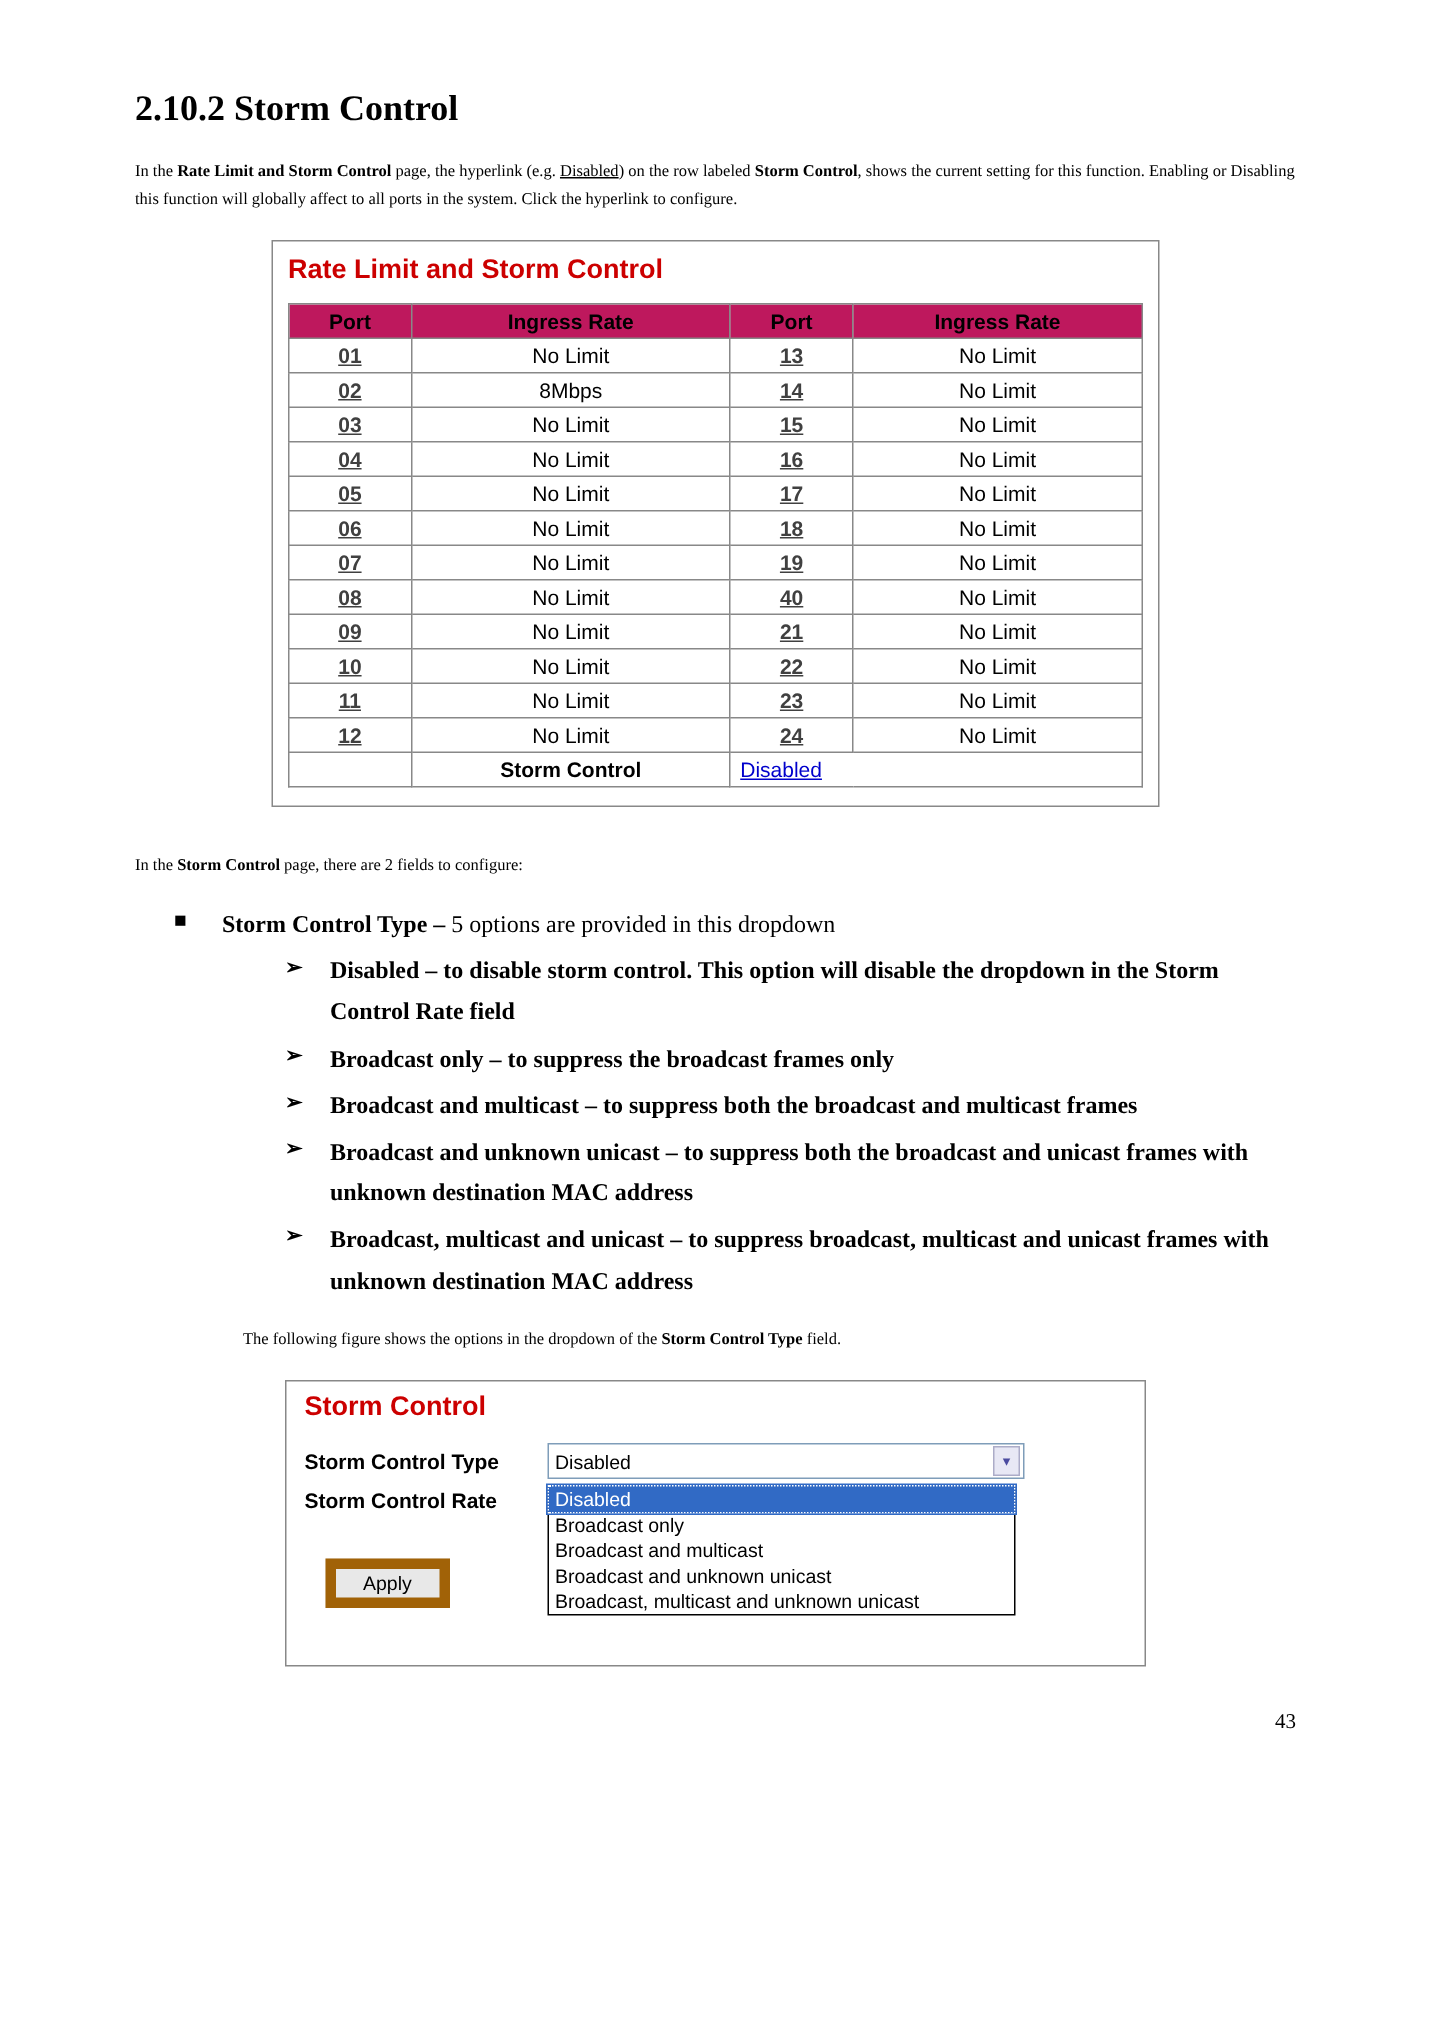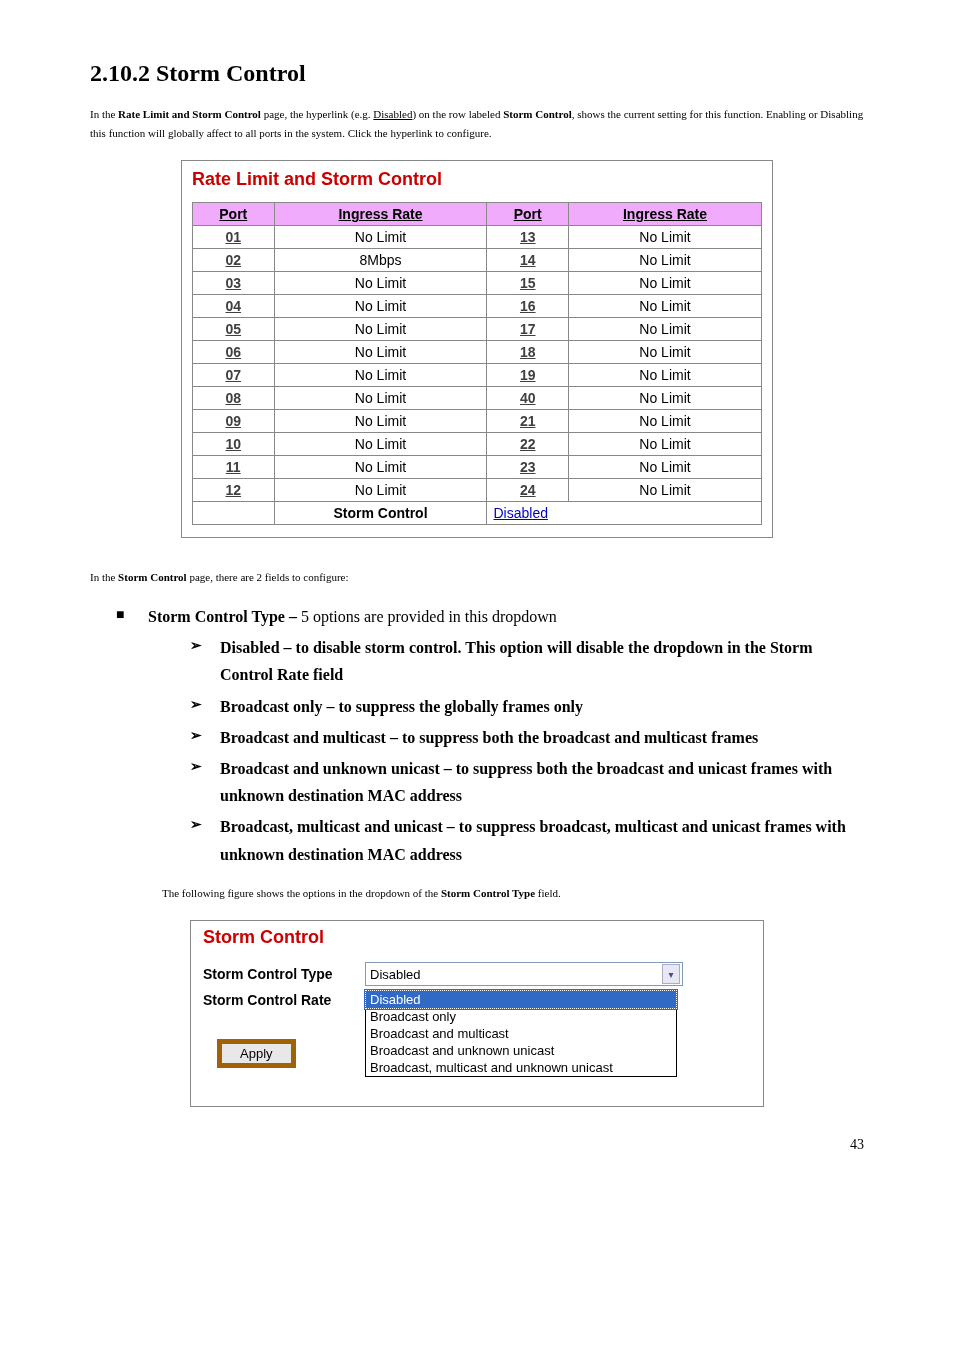--- a/index.html
+++ b/index.html
@@ -44,22 +44,21 @@
     font-size: 14px;
     text-align: center;
   }
   table.rate th, table.rate td {
     border: 1px solid #888;
     padding: 3px 6px;
     background: #fff;
   }
   table.rate th {
     font-weight: bold;
-    background: #f0abfc;
-    text-decoration: underline;
+    background: #be185d;
   }
   .portlink {
     color: #404040;
     font-weight: bold;
     text-decoration: underline;
   }
   .disabled-link {
     color: #0000cc;
     text-decoration: underline;
   }
@@ -154,21 +153,21 @@
   }
   .listbox .opt.selected {
     background: #316ac5;
     color: #fff;
     border: 1px dotted #fff;
     outline: 1px solid #316ac5;
     margin: -1px;
   }
   .apply-btn {
     display: inline-block;
-    border: 5px solid #a16207;
+    border: 7px solid #a16207;
     background: #e8e8e8;
     padding: 2px 18px;
     font-family: Arial, Helvetica, sans-serif;
     font-size: 13px;
     margin-left: 14px;
   }
 
   .page-num {
     text-align: right;
     margin-top: 22px;
@@ -282,21 +281,21 @@
 </p>
 
 <ul class="list1">
   <li>
     <b>Storm Control Type – </b><span>5 options are provided in this dropdown</span>
     <ul class="list2">
       <li>
         <b>Disabled</b><span> – to disable storm control. This option will disable the dropdown in the </span><b>Storm Control Rate</b><span> field</span>
       </li>
       <li>
-        <b>Broadcast only</b><span> – to suppress the globally frames only</span>
+        <b>Broadcast only</b><span> – to suppress the broadcast frames only</span>
       </li>
       <li>
         <b>Broadcast and multicast</b><span> – to suppress both the broadcast and multicast frames</span>
       </li>
       <li>
         <b>Broadcast and unknown unicast</b><span> – to suppress both the broadcast and unicast frames with unknown destination MAC address</span>
       </li>
       <li>
         <b>Broadcast, multicast and unicast</b><span> – to suppress broadcast, multicast and unicast frames with unknown destination MAC address</span>
       </li>

